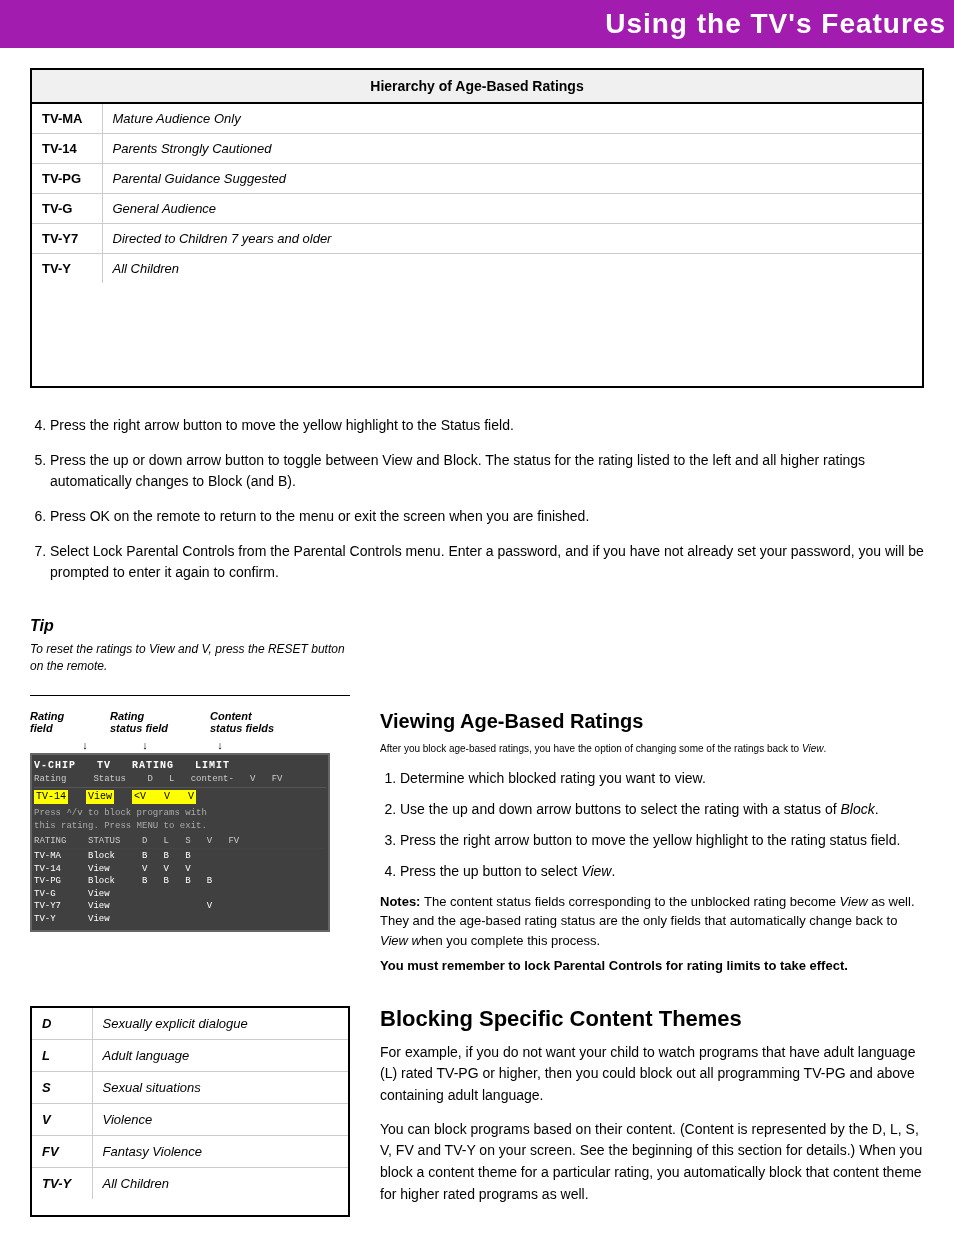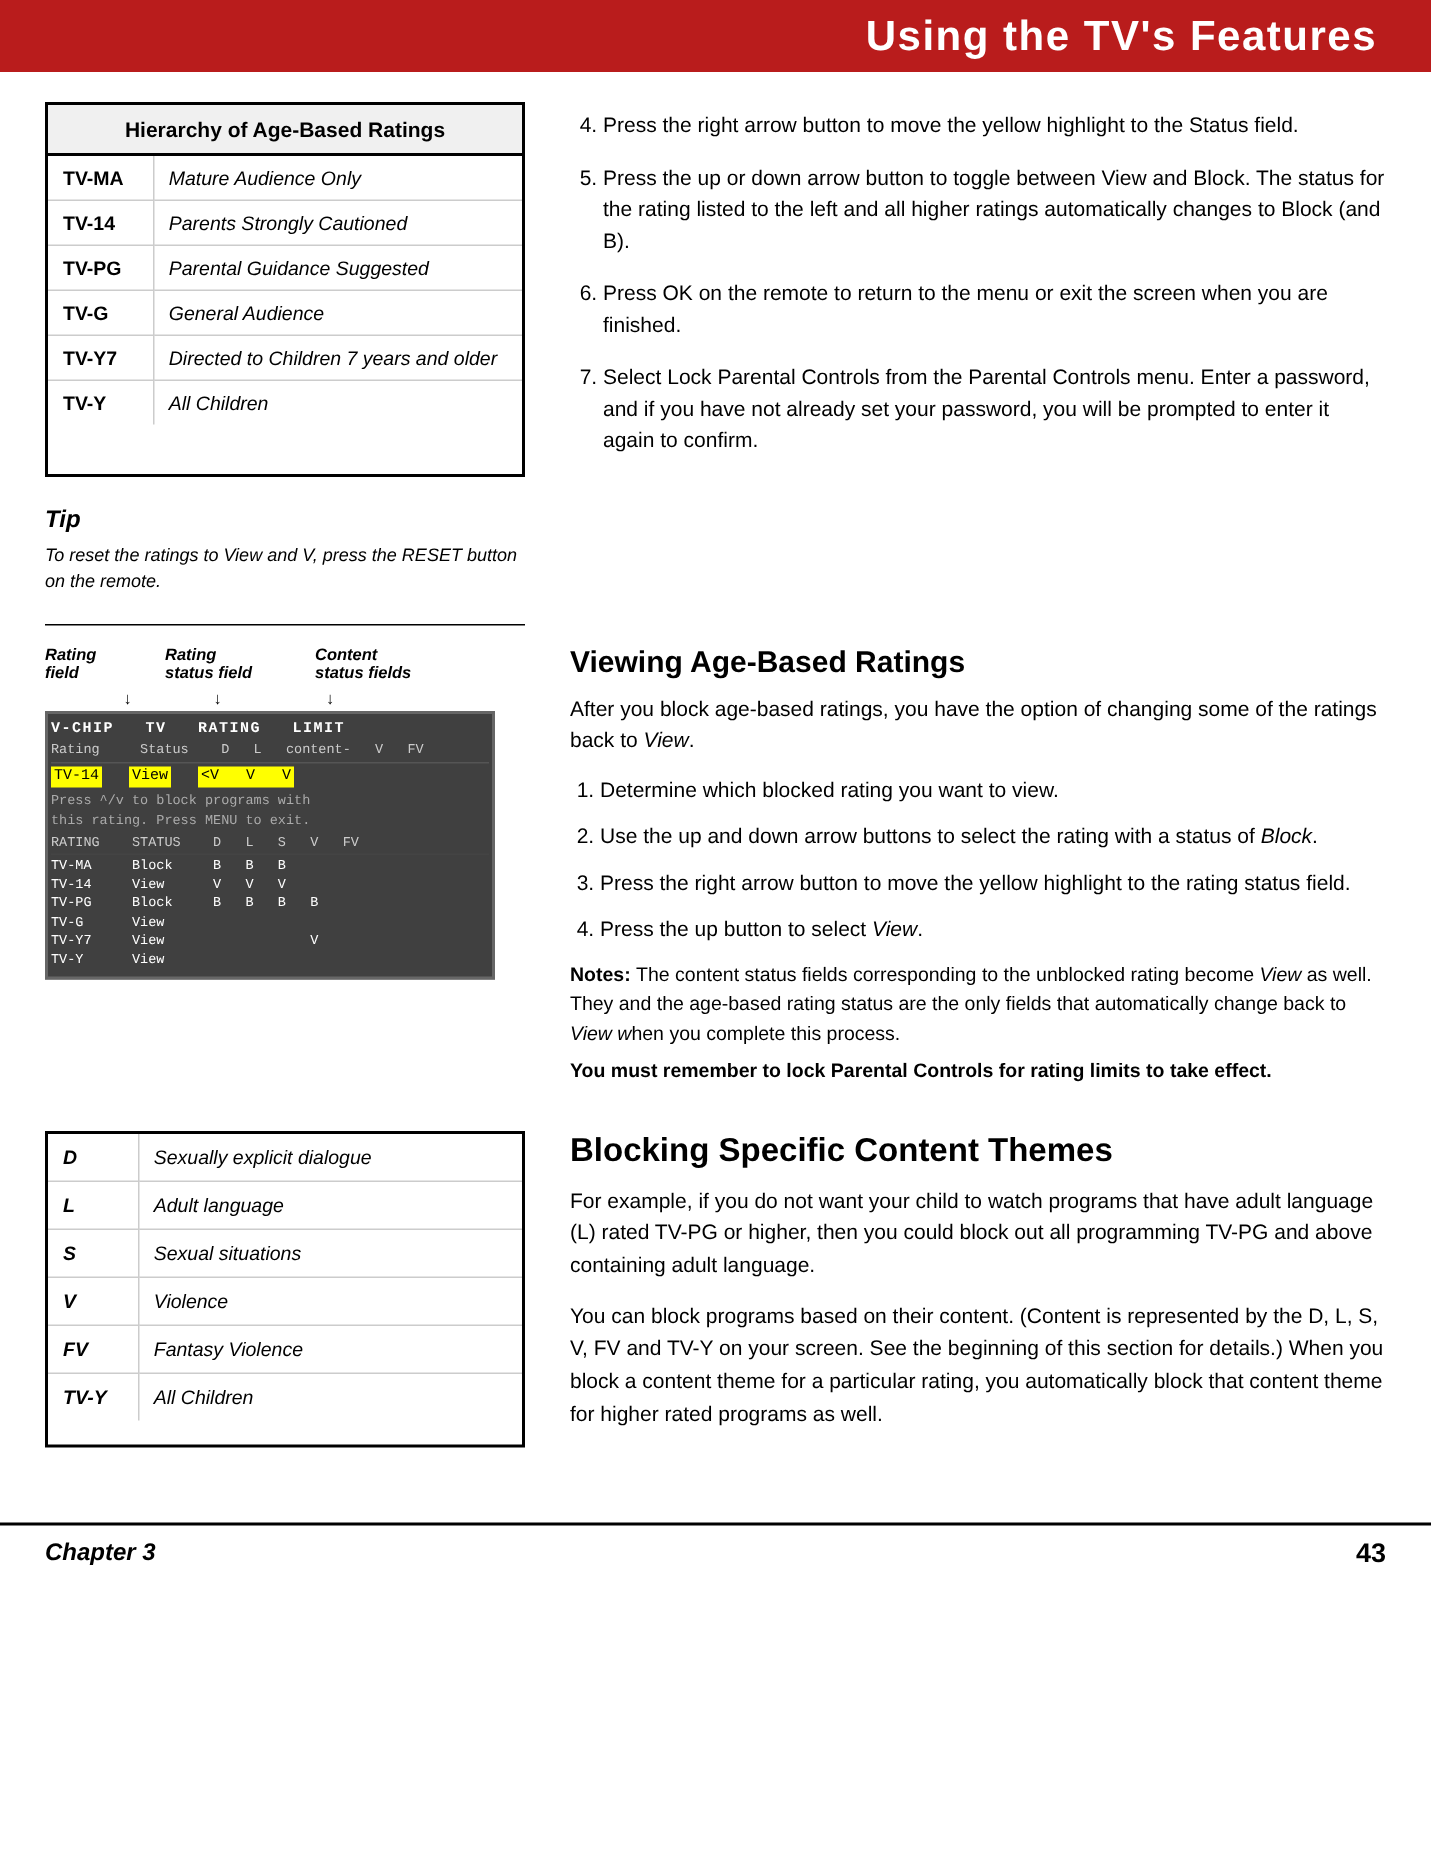--- a/index.html
+++ b/index.html
@@ -7,41 +7,42 @@
       font-family: Arial, Helvetica, sans-serif;
       background: #fff;
       color: #000;
       width: 954px;
       min-height: 1235px;
       padding: 0;
     }
 
     
     .page-header {
-      background: #b91c1c;
-      padding: 8px 36px;
+      background: #a21caf;
+      padding: 8px 8px;
       text-align: right;
     }
     .page-header h1 {
       color: #fff;
       font-size: 28px;
       font-weight: bold;
       font-family: Arial, Helvetica, sans-serif;
       letter-spacing: 1px;
     }
 
     .page-content {
       padding: 20px 30px;
     }
 
     
     .top-section {
       display: flex;
-      gap: 32px;
+      gap: 22px;
       margin-bottom: 20px;
+      flex-direction: column;
     }
 
     
     .ratings-table-container {
       flex: 0 0 320px;
       border: 2px solid #000;
     }
     .ratings-table-header {
       background: #f0f0f0;
       border-bottom: 2px solid #000;
@@ -162,21 +163,21 @@
     .viewing-section {
       flex: 1;
     }
     .section-title {
       font-size: 20px;
       font-weight: bold;
       margin-bottom: 8px;
       border-bottom: none;
     }
     .section-text {
-      font-size: 14px;
+      font-size: 10px;
       line-height: 1.5;
       margin-bottom: 12px;
     }
     .section-ol {
       margin-left: 20px;
     }
     .section-ol li {
       font-size: 14px;
       line-height: 1.5;
       margin-bottom: 10px;

